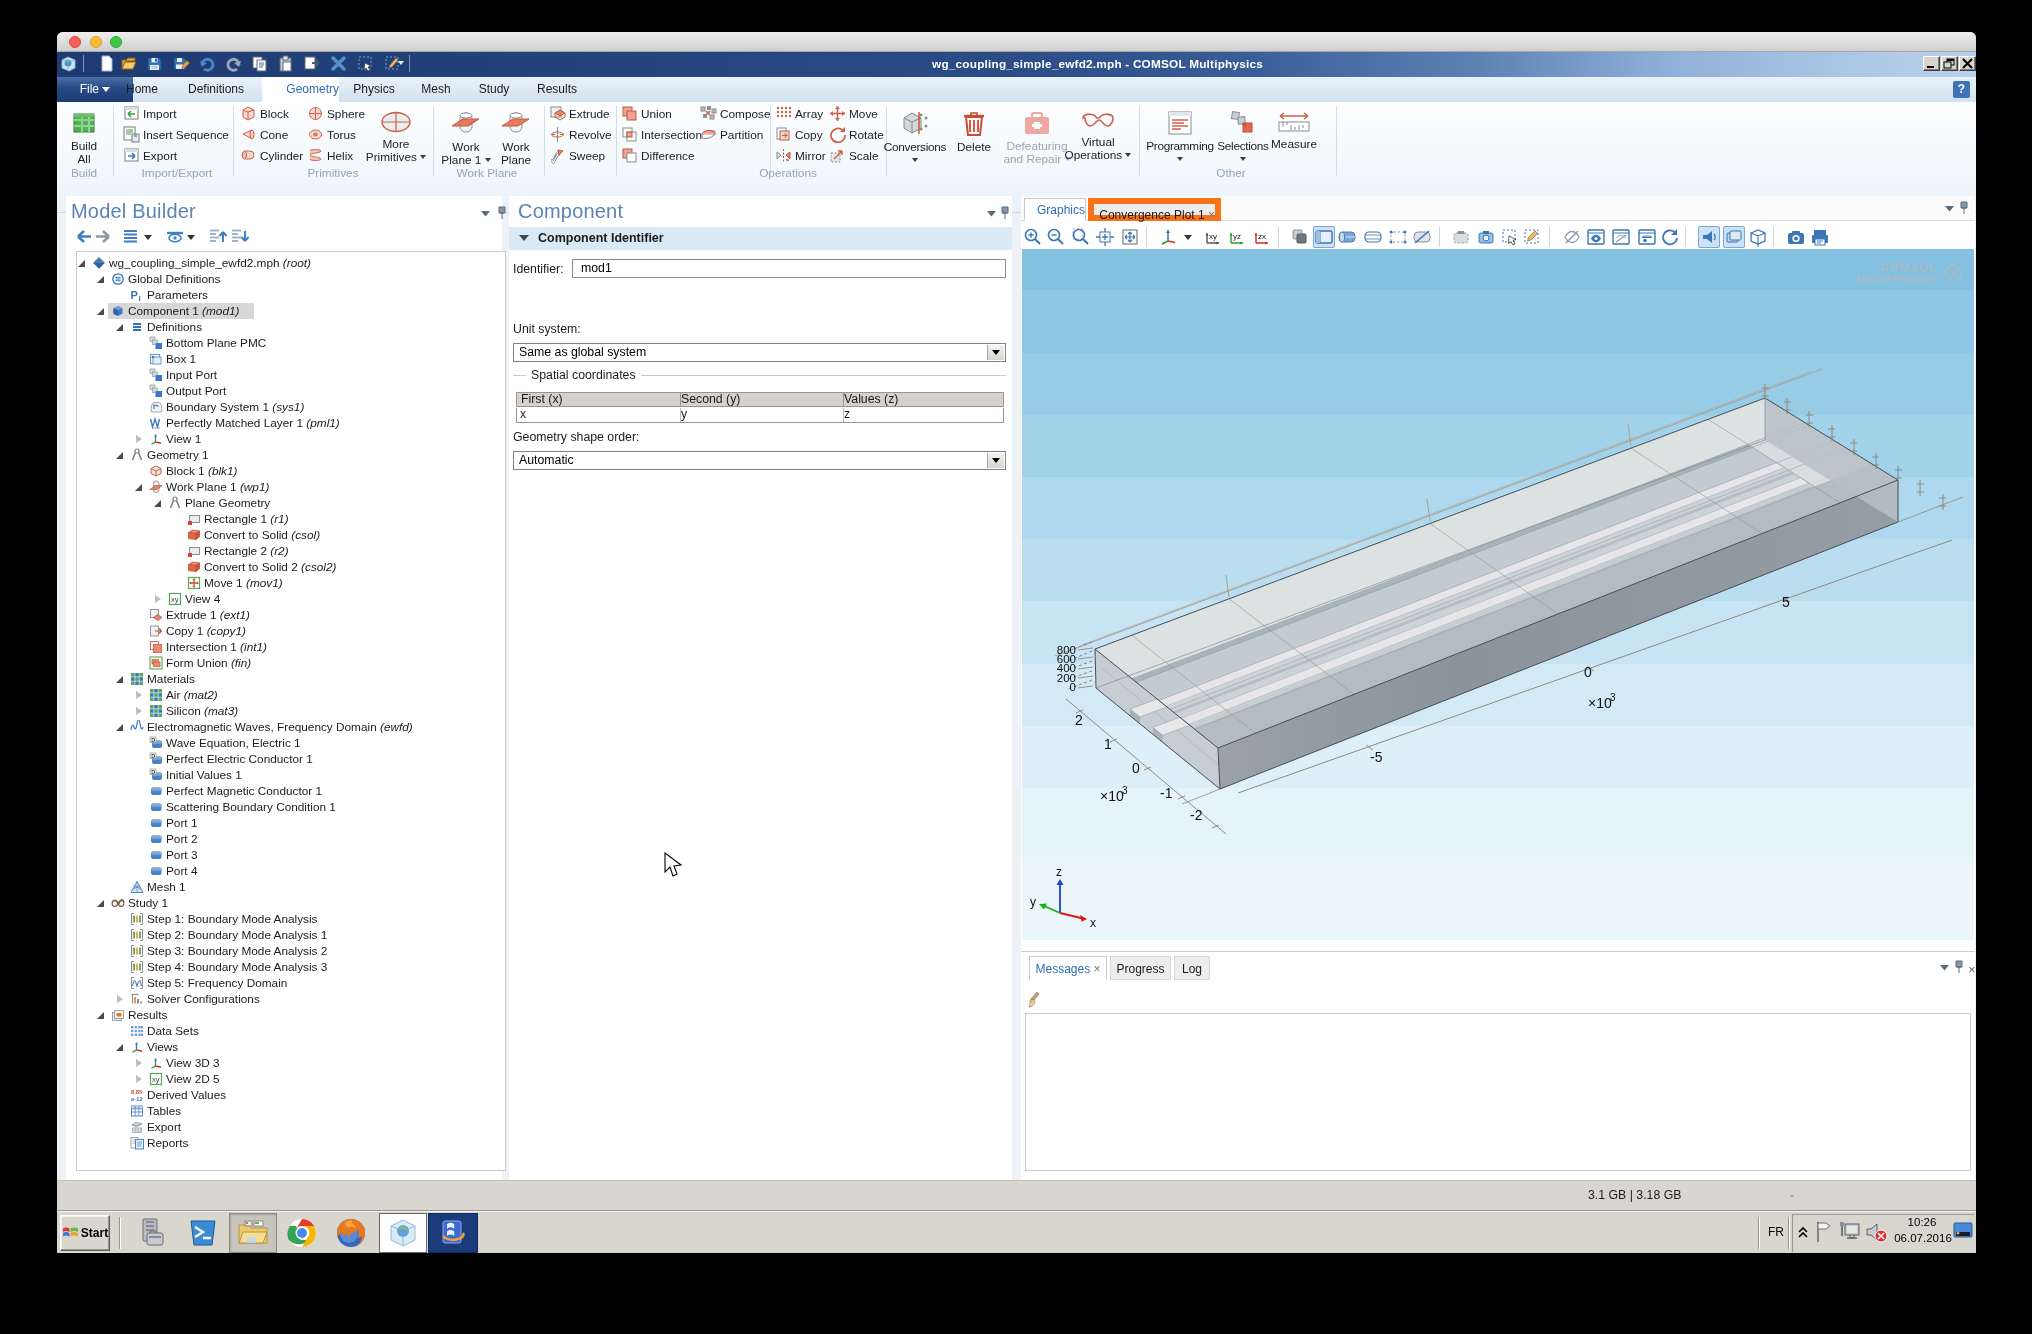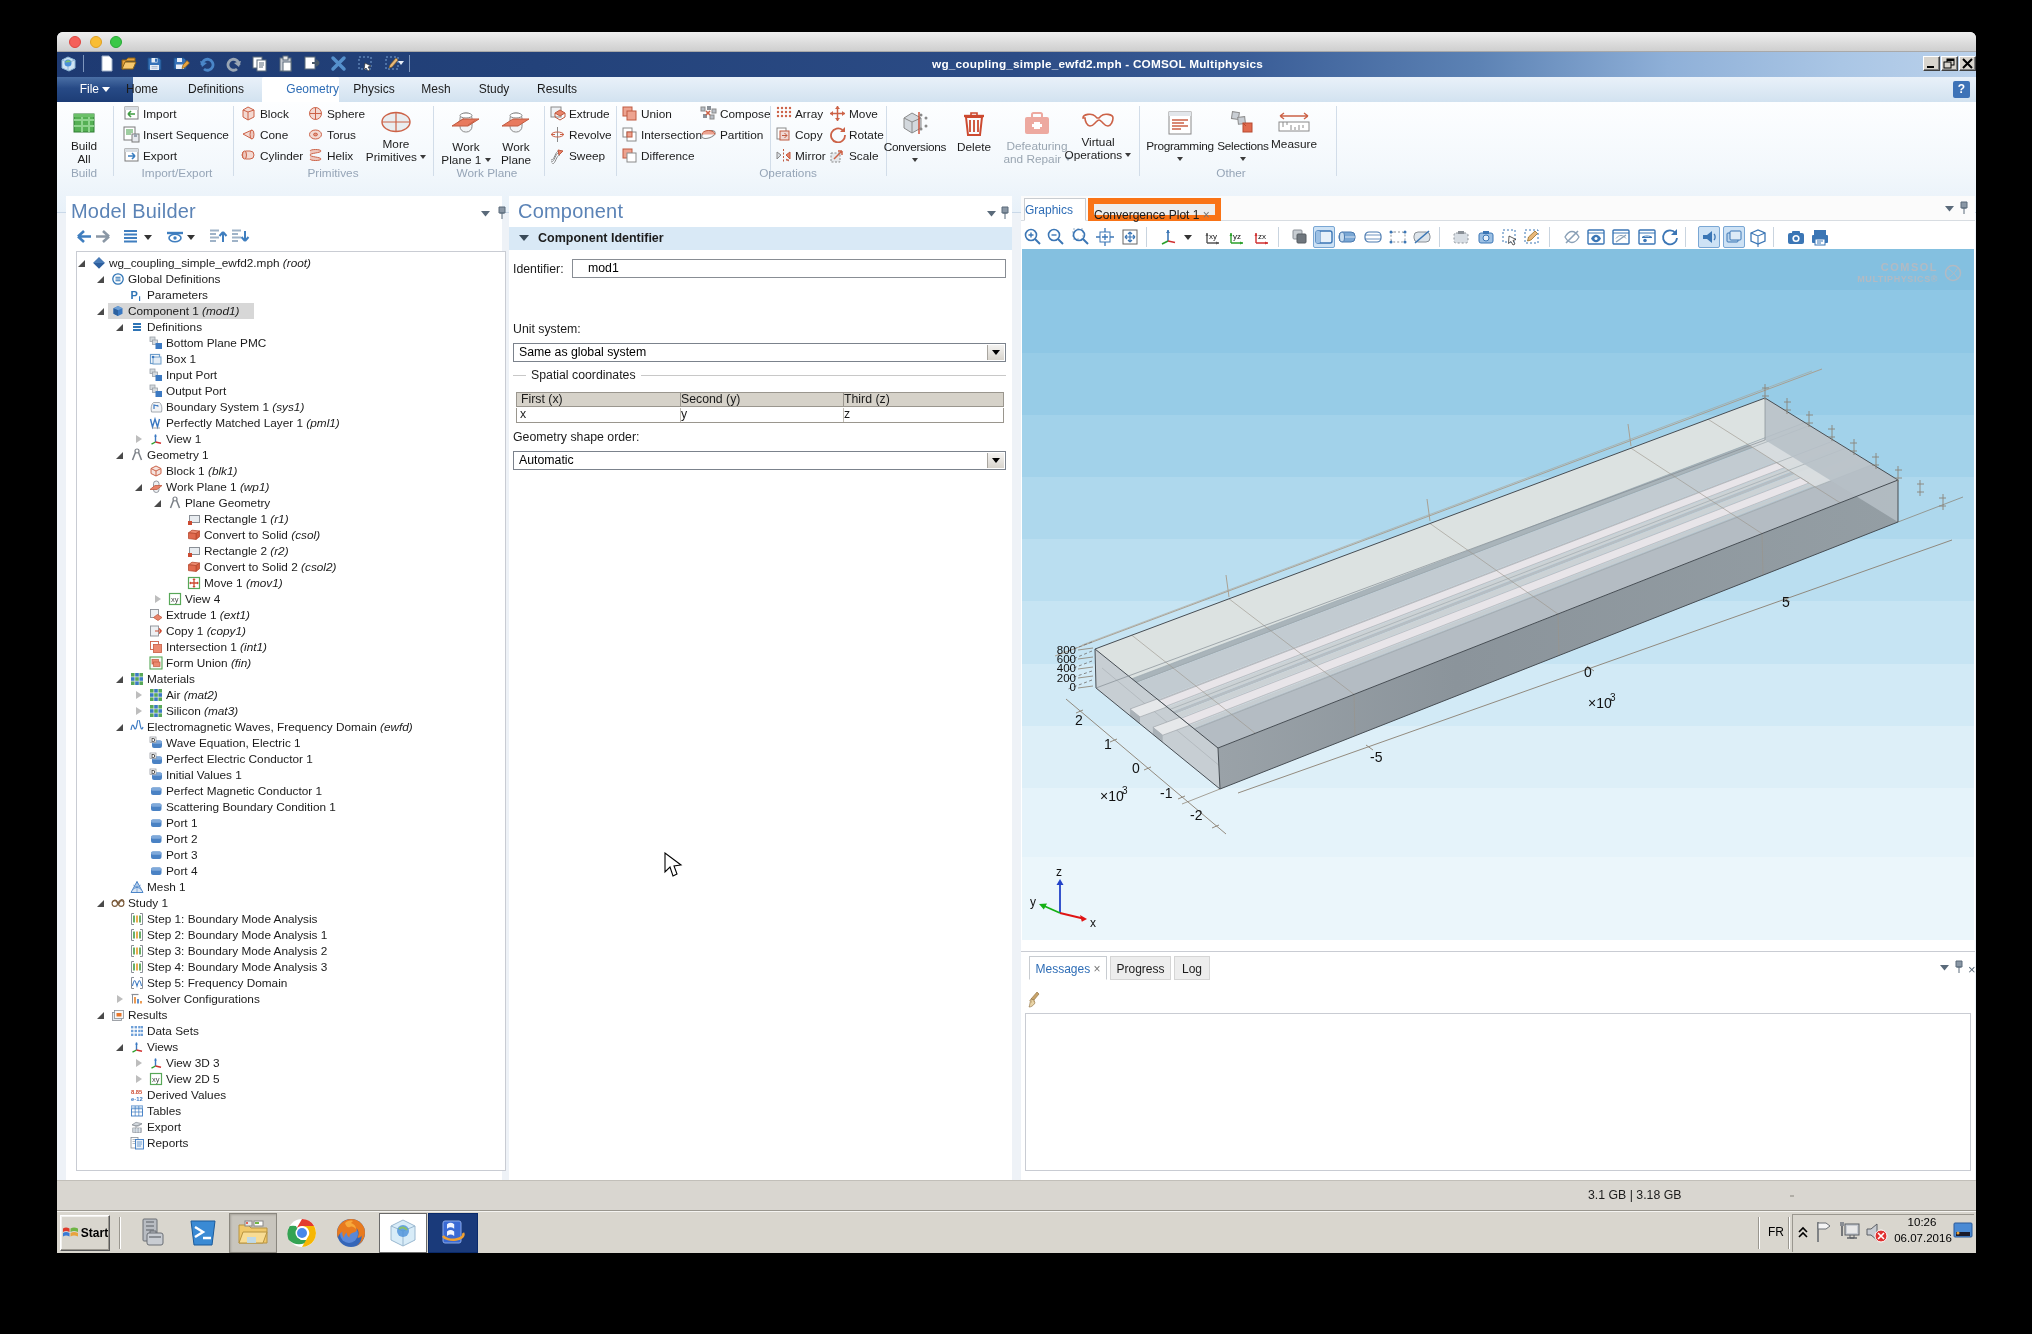--- a/index.html
+++ b/index.html
@@ -861,21 +861,21 @@
             </svg>
             <span class="tl2" style="left:70px">Reports</span>
           </div>
         </div>
 </div>
 <style>
 #cp{position:absolute;left:452px;top:164px;width:503px;height:1012px;background:#fff}
 .sect{position:absolute;left:0;width:503px;height:23px;background:#d9e9f6;font-size:12.5px;font-weight:bold;color:#1b1b1b;line-height:23px}
 .sect b{display:inline-block;width:0;height:0;border-left:5px solid transparent;border-right:5px solid transparent;border-top:6px solid #3a4a58;margin:0 9px 1px 10px}
 .flbl{position:absolute;font-size:12.3px;color:#1b1b1b;white-space:nowrap}
-.tin{position:absolute;height:19px;background:#fff;border:1px solid #888d94;font-size:12.3px;color:#000;line-height:17px;padding-left:15px}
+.tin{position:absolute;height:19px;background:#fff;border:1px solid #888d94;font-size:12.3px;color:#000;line-height:17px;padding-left:8px}
 .combo{position:absolute;height:19px;background:#fff;border:1px solid #7b828c;font-size:12.3px;line-height:17px;padding-left:5px;color:#000}
 .cbtn{position:absolute;right:1px;top:1px;width:17px;height:15px;background:linear-gradient(#f4f3f1,#d8d4cd);border-left:1px solid #a9a6a0}
 .cbtn:after{content:"";position:absolute;left:4px;top:5px;border-left:4.5px solid transparent;border-right:4.5px solid transparent;border-top:5px solid #000}
 </style>
 <div id="cp" class="panel">
 <div class="ptitle" style="left:9px;top:4px">Component</div>
 <svg style="position:absolute;left:477px;top:14px" width="11" height="8" viewBox="0 0 11 8">
           <path d="M1 1h9L5.5 6.5z" fill="#5a6a7a"></path>
         </svg>
 <svg style="position:absolute;left:491px;top:10px" width="10" height="14" viewBox="0 0 10 14">
@@ -884,41 +884,41 @@
 <div class="sect" style="top:31px"><b></b>Component Identifier</div>
 <div class="flbl" style="left:4px;top:66px">Identifier:</div>
 <div class="tin" style="left:63px;top:63px;width:434px">mod1</div>
 <div class="flbl" style="left:4px;top:126px">Unit system:</div>
 <div class="combo" style="left:4px;top:147px;width:493px">Same as global system<span class="cbtn"></span></div>
 <div style="position:absolute;left:4px;top:179px;width:493px;height:1px;background:#c8c8c8"></div>
 <div class="flbl" style="left:17px;top:172px;background:#fff;padding:0 5px">Spatial coordinates</div>
 <div style="position:absolute;left:7px;top:196px;width:488px;height:15px;background:#d6d2c9;border:1px solid #9a968e">
 <span class="flbl" style="left:4px;top:-1px">First (x)</span>
           <span class="flbl" style="left:164px;top:-1px">Second (y)</span>
-          <span class="flbl" style="left:327px;top:-1px">Third (z)</span>
+          <span class="flbl" style="left:327px;top:-1px">Values (z)</span>
 <span style="position:absolute;left:163px;top:0;width:1px;height:13px;background:#9a968e"></span>
 <span style="position:absolute;left:326px;top:0;width:1px;height:13px;background:#9a968e"></span>
 </div>
 <div style="position:absolute;left:7px;top:212px;width:488px;height:15px;background:#fff;border:1px solid #9a968e;border-top:0">
 <span class="flbl" style="left:3px;top:-1px">x</span>
           <span class="flbl" style="left:164px;top:-1px">y</span>
           <span class="flbl" style="left:327px;top:-1px">z</span>
 <span style="position:absolute;left:163px;top:0;width:1px;height:14px;background:#c0bcb4"></span>
 <span style="position:absolute;left:326px;top:0;width:1px;height:14px;background:#c0bcb4"></span>
 </div>
 <div class="flbl" style="left:4px;top:234px">Geometry shape order:</div>
 <div class="combo" style="left:4px;top:255px;width:493px">Automatic<span class="cbtn"></span></div>
 </div>
 <svg style="position:absolute;left:606px;top:820px;z-index:40" width="20" height="26" viewBox="0 0 20 26">
         <path d="M2 1l0 19 5-5 3 9 4-2-3-8 7-1z" fill="#fff" stroke="#000" stroke-width="1.1"></path>
       </svg>
 <style>
 #gp{position:absolute;left:964px;top:164px;width:954px;height:1012px;background:#fff}
 #gtabs{position:absolute;left:0;top:0;width:954px;height:25px;background:#fbfbfb;border-bottom:1px solid #d8dde2}
-.gtab{position:absolute;top:2px;height:23px;font-size:12px;line-height:23px;text-align:left}
+.gtab{position:absolute;top:2px;height:23px;font-size:12px;line-height:23px;text-align:right}
 #g3d{position:absolute;left:1px;top:53px;width:952px;height:691px;background:linear-gradient(#84c0e0 0%,#84c0e0 6%,#8ec7e5 6%,#8ec7e5 15%,#97cce7 15%,#97cce7 24%,#a2d2ea 24%,#a2d2ea 33%,#aed8ed 33%,#aed8ed 42%,#badef0 42%,#badef0 51%,#c6e4f3 51%,#c6e4f3 60%,#d2eaf6 60%,#d2eaf6 69%,#ddeff8 69%,#ddeff8 78%,#e5f3fa 78%,#e5f3fa 88%,#ebf6fb 88%)}
 </style>
 <div id="gp" class="panel">
 <div id="gtabs">
 <div class="gtab" style="left:3px;width:62px;background:#fff;border:1px solid #c8ccd1;border-bottom:1px solid #fff;color:#2e6db6">Graphics</div>
 <div class="gtab" style="left:67px;width:133px;background:#ededed;border:6px solid #f97316;color:#1b1b1b">Convergence Plot 1 <span style="color:#777">×</span></div>
 <svg style="position:absolute;left:923px;top:9px" width="11" height="8" viewBox="0 0 11 8">
             <path d="M1 1h9L5.5 6.5z" fill="#5a6a7a"></path>
           </svg>
 <svg style="position:absolute;left:938px;top:5px" width="10" height="14" viewBox="0 0 10 14">

